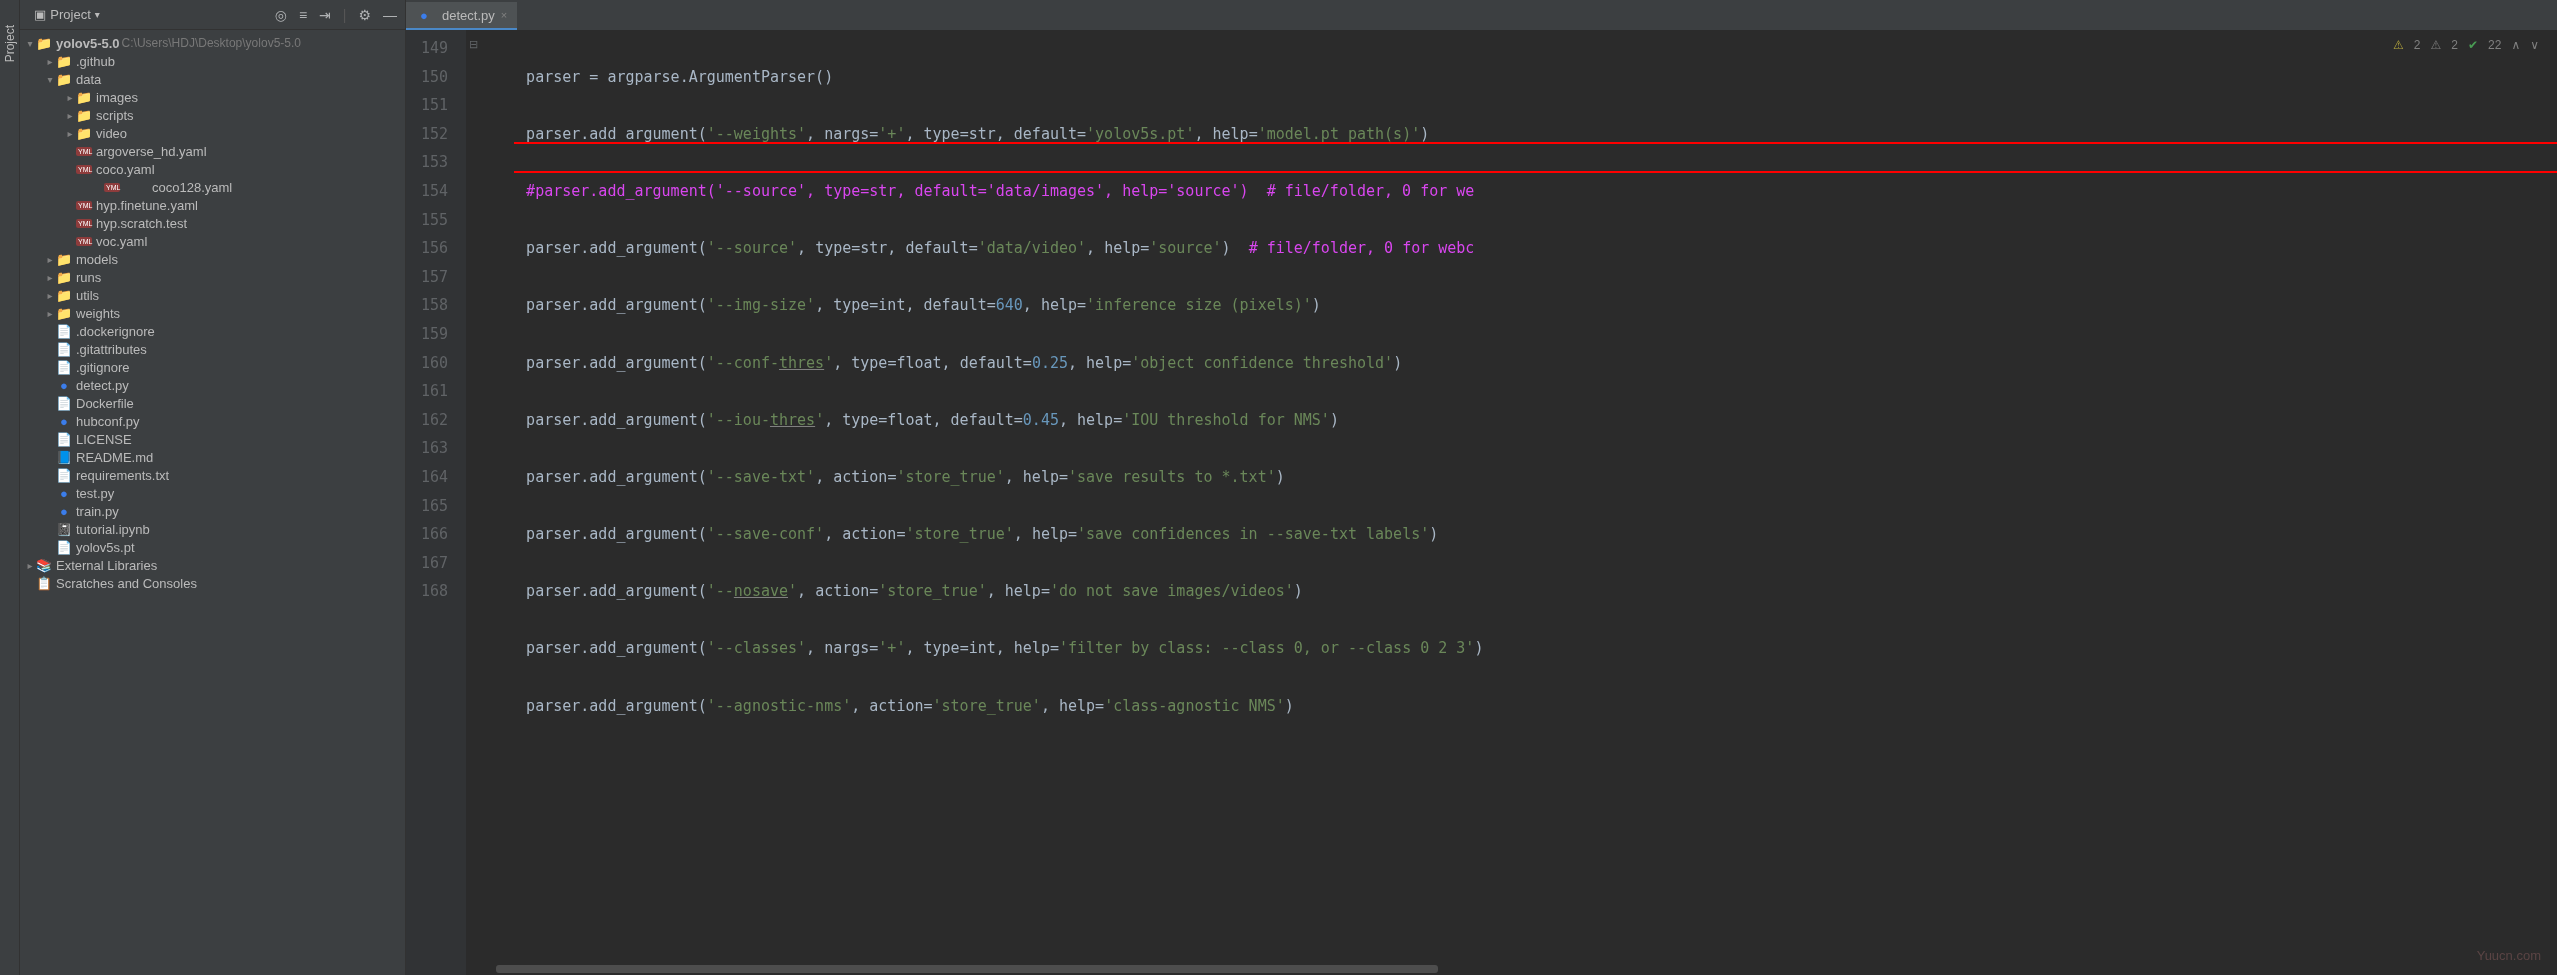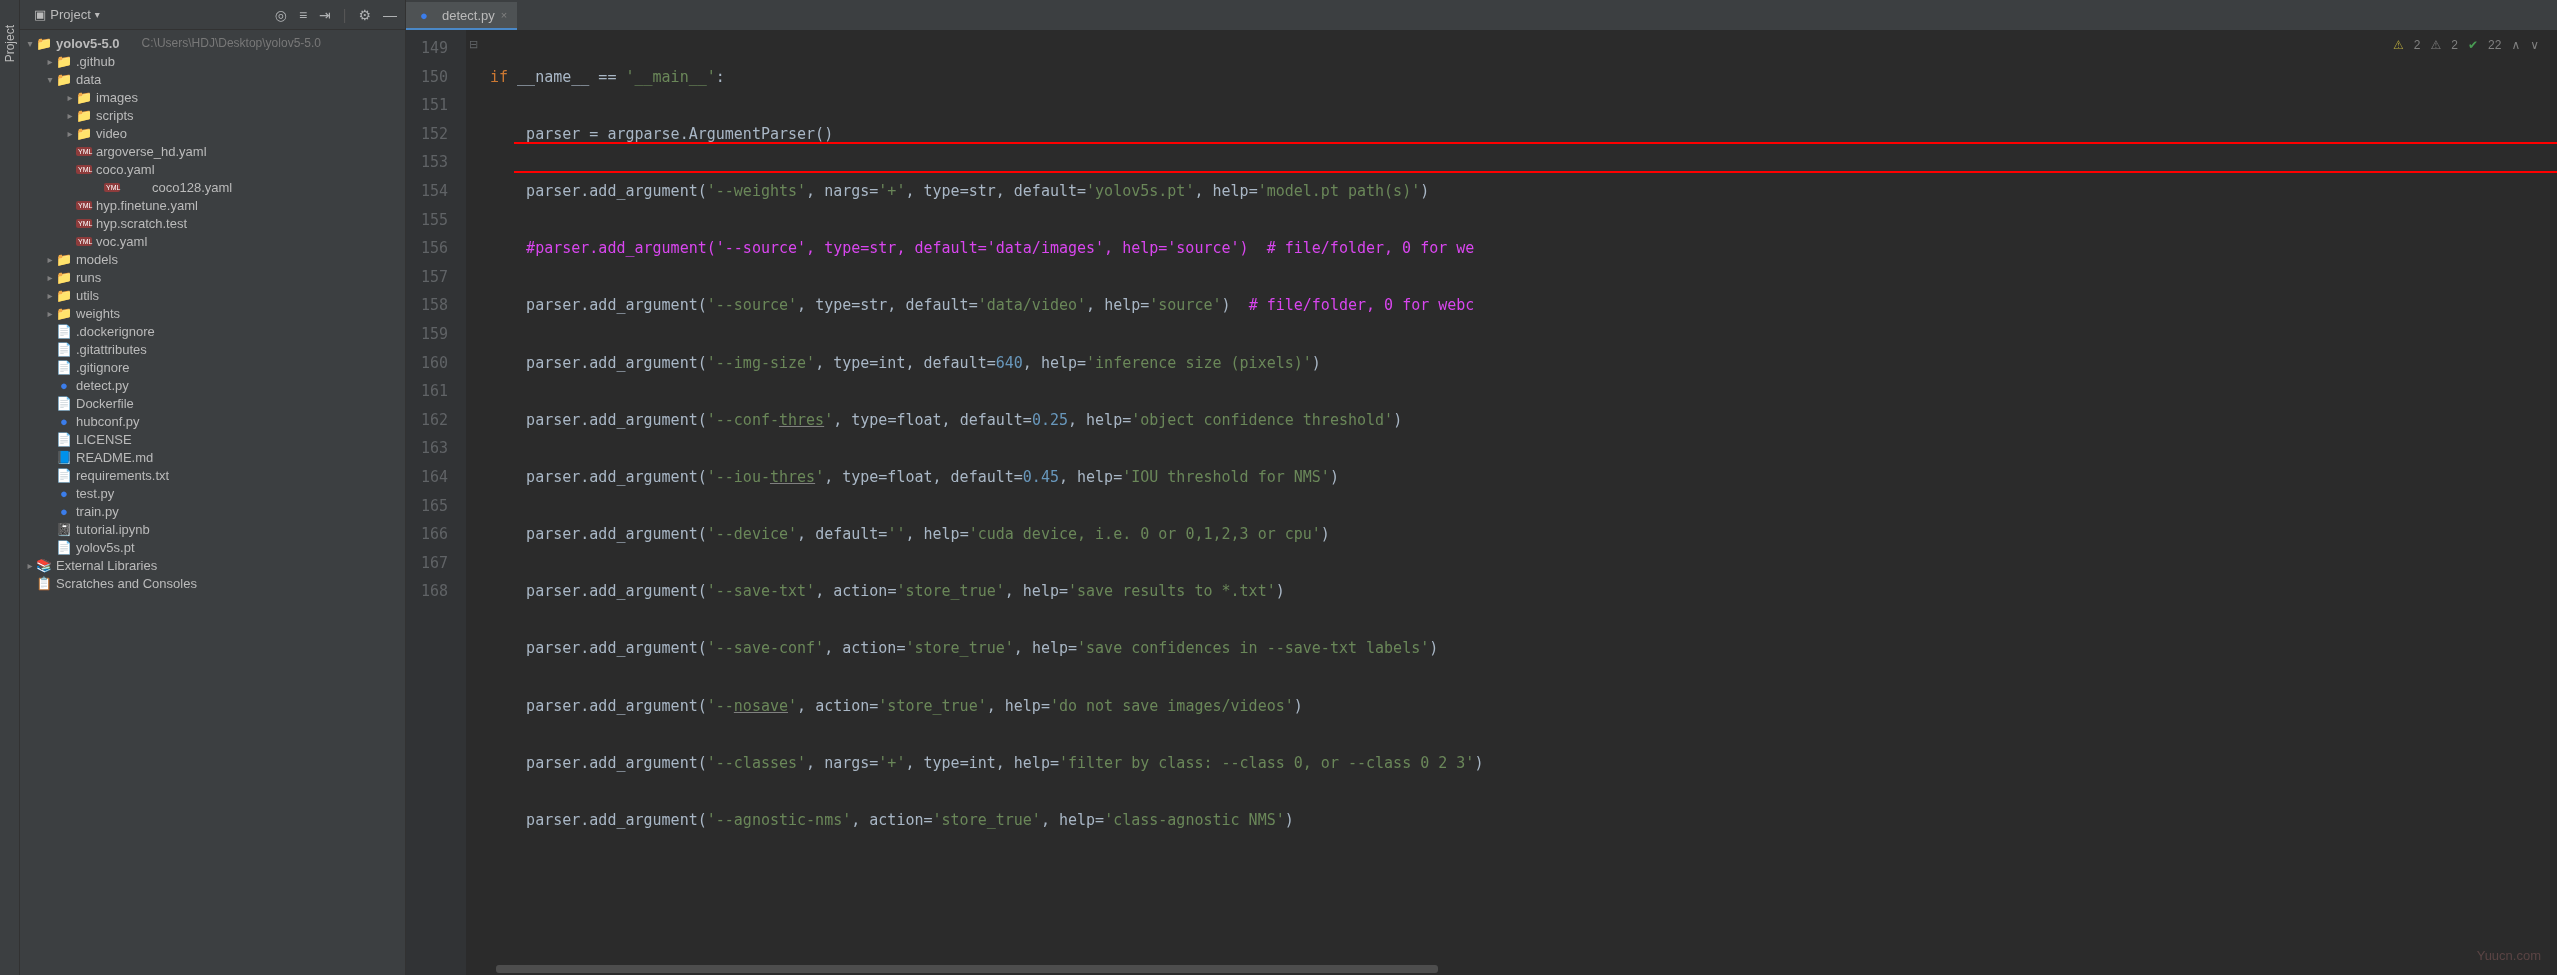--- a/index.html
+++ b/index.html
@@ -20,21 +20,21 @@
 .arrow.none { visibility: hidden; }
 .fico { width: 16px; margin-right: 4px; text-align: center; }
 .fico.folder { color: #87939a; }
 .fico.py { color: #3b7deb; }
 .fico.yaml { background: #8e3c3c; color: #fff; font-size: 7px; padding: 1px 2px; border-radius: 2px; }
 .fico.txt { color: #87939a; }
 .fico.md { color: #5b9bd5; }
 .fico.ipynb { color: #f37626; }
 .fico.lib { color: #cc7832; }
 .fico.scr { color: #499c54; }
-.path-suffix { color: #787878; margin-left: 22px; font-size: 12px; }
+.path-suffix { color: #787878; margin-left: 2px; font-size: 12px; }
 .editor-area { flex: 1; display: flex; flex-direction: column; background: #2b2b2b; position: relative; }
 .tab-bar { height: 30px; background: #3c3f41; display: flex; align-items: flex-end; }
 .file-tab { height: 28px; background: #4e5254; display: flex; align-items: center; padding: 0 10px; gap: 6px; font-size: 13px; color: #bbb; border-bottom: 2px solid #4a88c7; }
 .close-x { color: #808080; font-size: 11px; }
 .editor-body { flex: 1; display: flex; position: relative; overflow: hidden; }
 .gutter { width: 60px; background: #313335; text-align: right; padding-top: 4px; color: #606366; font-family: 'Consolas', monospace; font-size: 15px; line-height: 28.6px; }
 .gutter .ln { padding-right: 18px; height: 28.6px; }
 .run-marker { position: absolute; left: 66px; top: 9px; color: #499c54; font-size: 13px; }
 .fold-col { width: 24px; background: #2b2b2b; position: relative; }
 .fold-icon { position: absolute; left: 3px; top: 8px; color: #606366; font-size: 11px; }
@@ -281,29 +281,27 @@
         <div class="ln">165</div>
         <div class="ln">166</div>
         <div class="ln">167</div>
         <div class="ln">168</div>
       </div>
       <span class="run-marker">▶</span>
       <div class="fold-col">
         <span class="fold-icon">⊟</span>
       </div>
       <div class="code">
-<div class="line"><span class="kw">if</span> <span class="id">__name__</span><span> == </span><span class="str">'__main__'</span><span>:</span></div>
 <div class="line"><span>    parser = argparse.ArgumentParser()</span></div>
 <div class="line"><span>    parser.add_argument(</span><span class="str">'--weights'</span><span>, </span><span class="pa">nargs</span><span>=</span><span class="str">'+'</span><span>, </span><span class="pa">type</span><span>=str, </span><span class="pa">default</span><span>=</span><span class="str">'yolov5s.pt'</span><span>, </span><span class="pa">help</span><span>=</span><span class="str">'model.pt path(s)'</span><span>)</span></div>
 <div class="line"><span class="cmt">    #parser.add_argument('--source', type=str, default='data/images', help='source')  # file/folder, 0 for we</span></div>
 <div class="line"><span>    parser.add_argument(</span><span class="str">'--source'</span><span>, </span><span class="pa">type</span><span>=str, </span><span class="pa">default</span><span>=</span><span class="str">'data/video'</span><span>, </span><span class="pa">help</span><span>=</span><span class="str">'source'</span><span>)  </span><span class="cmt"># file/folder, 0 for webc</span></div>
 <div class="line"><span>    parser.add_argument(</span><span class="str">'--img-size'</span><span>, </span><span class="pa">type</span><span>=int, </span><span class="pa">default</span><span>=</span><span class="num">640</span><span>, </span><span class="pa">help</span><span>=</span><span class="str">'inference size (pixels)'</span><span>)</span></div>
 <div class="line"><span>    parser.add_argument(</span><span class="str">'--conf-</span><span class="str ul">thres</span><span class="str">'</span><span>, </span><span class="pa">type</span><span>=float, </span><span class="pa">default</span><span>=</span><span class="num">0.25</span><span>, </span><span class="pa">help</span><span>=</span><span class="str">'object confidence threshold'</span><span>)</span></div>
 <div class="line"><span>    parser.add_argument(</span><span class="str">'--iou-</span><span class="str ul">thres</span><span class="str">'</span><span>, </span><span class="pa">type</span><span>=float, </span><span class="pa">default</span><span>=</span><span class="num">0.45</span><span>, </span><span class="pa">help</span><span>=</span><span class="str">'IOU threshold for NMS'</span><span>)</span></div>
-<div class="line"><span>    parser.add_argument(</span><span class="str">'--device'</span><span>, </span><span class="pa">default</span><span>=</span><span class="str">''</span><span>, </span><span class="pa">help</span><span>=</span><span class="str">'cuda device, i.e. 0 or 0,1,2,3 or cpu'</span><span>)</span></div>
 <div class="line"><span>    parser.add_argument(</span><span class="str">'--save-txt'</span><span>, </span><span class="pa">action</span><span>=</span><span class="str">'store_true'</span><span>, </span><span class="pa">help</span><span>=</span><span class="str">'save results to *.txt'</span><span>)</span></div>
 <div class="line"><span>    parser.add_argument(</span><span class="str">'--save-conf'</span><span>, </span><span class="pa">action</span><span>=</span><span class="str">'store_true'</span><span>, </span><span class="pa">help</span><span>=</span><span class="str">'save confidences in --save-txt labels'</span><span>)</span></div>
 <div class="line"><span>    parser.add_argument(</span><span class="str">'--</span><span class="str ul">nosave</span><span class="str">'</span><span>, </span><span class="pa">action</span><span>=</span><span class="str">'store_true'</span><span>, </span><span class="pa">help</span><span>=</span><span class="str">'do not save images/videos'</span><span>)</span></div>
 <div class="line"><span>    parser.add_argument(</span><span class="str">'--classes'</span><span>, </span><span class="pa">nargs</span><span>=</span><span class="str">'+'</span><span>, </span><span class="pa">type</span><span>=int, </span><span class="pa">help</span><span>=</span><span class="str">'filter by class: --class 0, or --class 0 2 3'</span><span>)</span></div>
 <div class="line"><span>    parser.add_argument(</span><span class="str">'--agnostic-nms'</span><span>, </span><span class="pa">action</span><span>=</span><span class="str">'store_true'</span><span>, </span><span class="pa">help</span><span>=</span><span class="str">'class-agnostic NMS'</span><span>)</span></div>
 
 
 
 
         <div class="redline" style="left:24px; right:0; top:112px;"></div>

